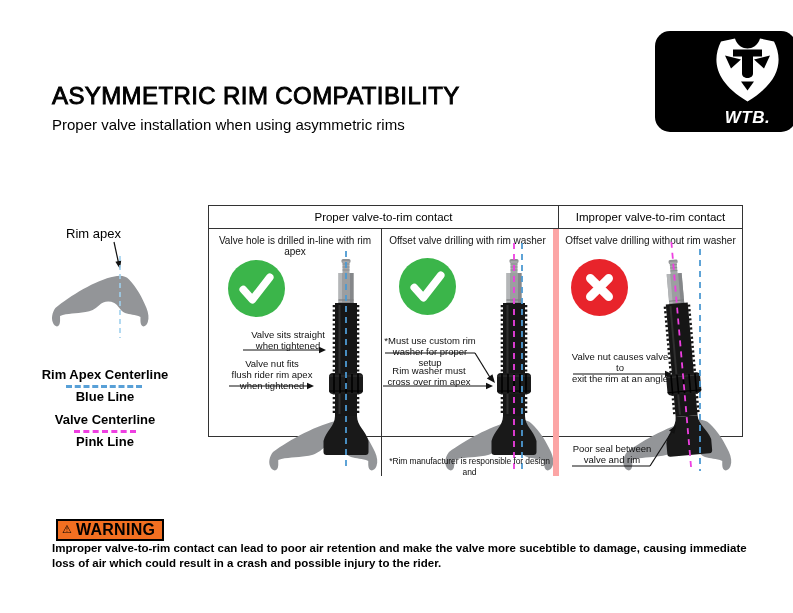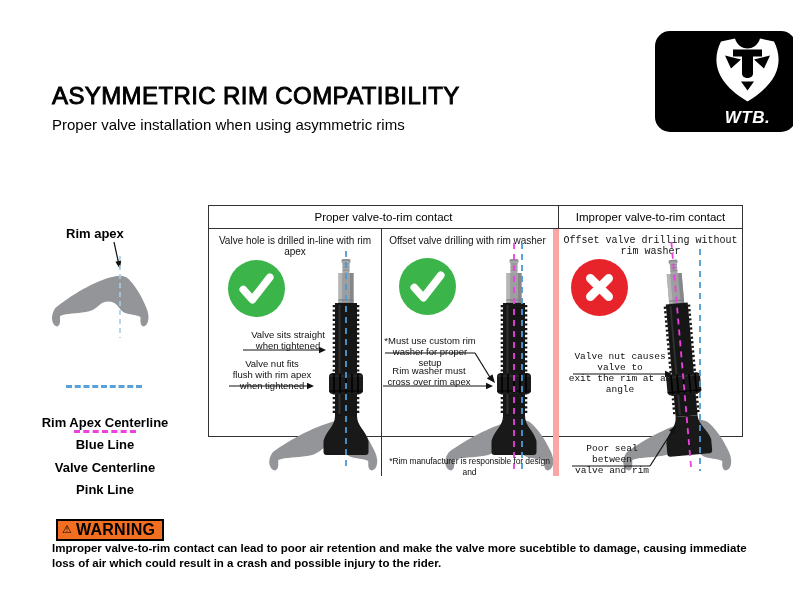--- a/index.html
+++ b/index.html
@@ -6,34 +6,34 @@
   #page{position:relative;width:793px;height:613px;background:#fff;overflow:hidden;
         font-family:"Liberation Sans",sans-serif;color:#000;}
   .abs{position:absolute;}
   
   .title{left:52px;top:82px;font-size:24px;font-weight:400;letter-spacing:.4px;
          -webkit-text-stroke:.9px #000;white-space:nowrap;text-align:center;}
   .subtitle{left:52px;top:116px;font-size:15px;}
   .logo{left:655px;top:31px;width:97px;height:101px;background:#000;border-radius:15px;padding-left:44px;}
   .logo svg{display:block;width:100%;height:100%;}
   
-  .rim-apex-label{left:66px;top:226px;font-size:13px;font-weight:700;}
-  .legend-label{left:30px;width:150px;text-align:center;font-size:13px;font-weight:600;line-height:1.1;margin-top:48px;}
+  .rim-apex-label{left:66px;top:226px;font-size:13px;font-weight:400;}
+  .legend-label{left:30px;width:150px;text-align:center;font-size:13px;font-weight:600;line-height:1.1;}
   .dashline{height:0;border-top:3px dashed #58a0d7;}
   
   .vtable{left:180px;top:205px;width:535px;height:232px;border:1px solid #333;box-sizing:border-box;margin-left:28px;}
   .thead{display:flex;height:22px;border-bottom:1px solid #333;}
   .th{display:flex;align-items:center;justify-content:center;font-size:11.5px;box-sizing:border-box;}
   .th1{width:350px;border-right:1px solid #333;}
   .th2{flex:1;}
   .tbody{display:flex;height:247px;align-items:flex-end;}
   .cell{position:relative;overflow:hidden;box-sizing:border-box;height:100%;}
   .cell1{width:173px;border-right:1px solid #333;}
   .cell2{width:177px;border-right:6px solid #fca5a5;}
-  .cell3{flex:1;font-family:Liberation Mono, monospace;}
+  .cell3{flex:1;}
   .ptitle{position:absolute;top:6px;left:0;right:0;text-align:center;font-size:10px;color:#111;}
   .status{position:absolute;width:57px;height:57px;}
   .art{position:absolute;left:0;top:0;}
   .ann{position:absolute;font-size:9.5px;line-height:1.16;text-align:center;
        white-space:pre-line;color:#111;}
   .footnote{position:absolute;font-size:8.5px;line-height:1.25;text-align:center;
             white-space:pre-line;color:#111;letter-spacing:-.1px;}
   
   .warnbadge{left:56px;top:519px;display:inline-flex;align-items:center;gap:4px;
              background:#f26f21;border:2px solid #000;padding:0 7px 1px 4px;height:17px;box-sizing:content-box;}
@@ -122,21 +122,21 @@
           <use href="#valve" xlink:href="#valve" transform="translate(137,30)"></use>
           <line x1="137" y1="22" x2="137" y2="240" stroke="#4d9ad2" stroke-width="1.8" stroke-dasharray="6 5"></line>
           <line x1="34" y1="121" x2="110" y2="121" stroke="#111" stroke-width="1.2"></line>
           <polygon points="110,117.8 117,121 110,124.2" fill="#111"></polygon>
           <line x1="20" y1="157" x2="98" y2="157" stroke="#111" stroke-width="1.2"></line>
           <polygon points="98,153.8 105,157 98,160.2" fill="#111"></polygon>
         </svg>
         <div class="ann" style="left:34px;top:100px;width:90px">Valve sits straight
 when tightened</div>
         <div class="ann" style="left:18px;top:129px;width:90px">Valve nut fits
-flush with rim apex
+flush rider rim apex
 when tightened</div>
       </div>
 
       <div class="cell cell2">
         <div class="ptitle">Offset valve drilling with rim washer</div>
         <svg class="status" style="left:17px;top:29px" viewBox="0 0 56 56">
           <circle cx="28" cy="28" r="28" fill="#3bb54a"></circle>
           <path d="M15,29 L24,39 L41,17" fill="none" stroke="#fff" stroke-width="7.5" stroke-linecap="round" stroke-linejoin="round"></path>
         </svg>
         <svg class="art" width="176" height="247" viewBox="0 0 176 247">

